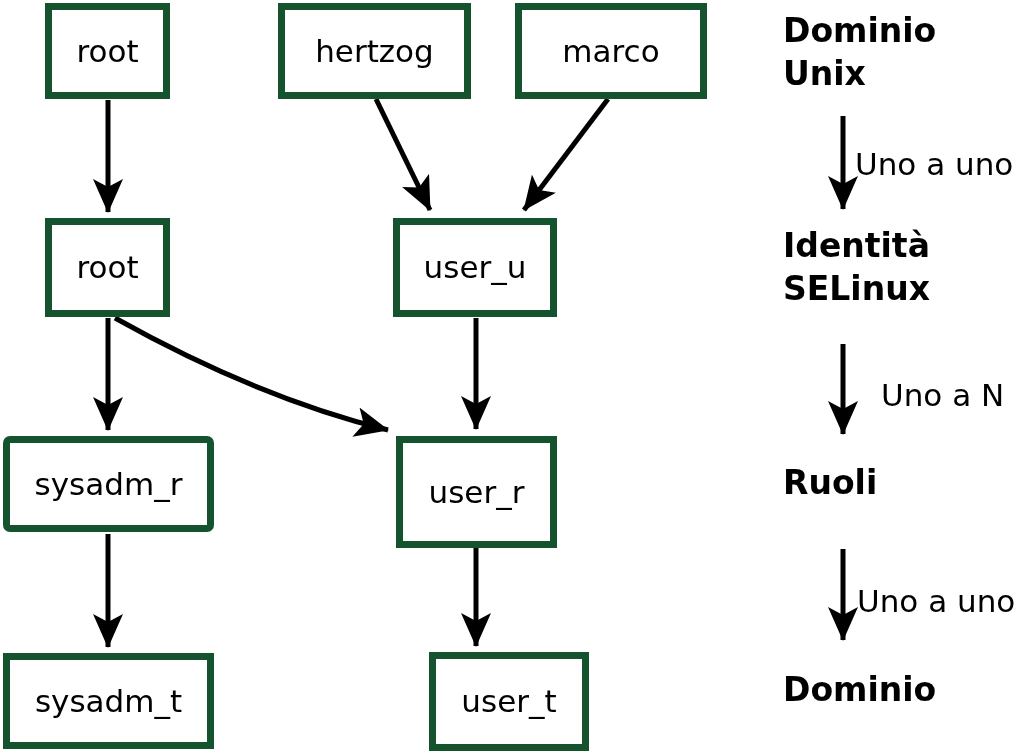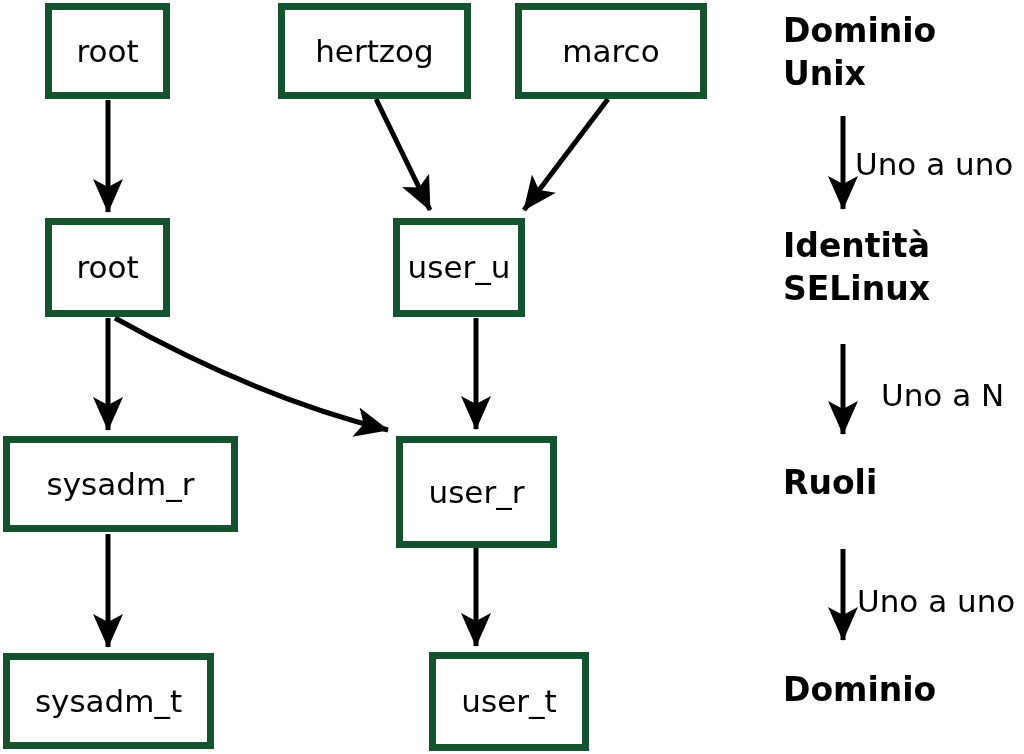--- a/index.html
+++ b/index.html
@@ -40,22 +40,22 @@
     position: absolute;
     font-size: 31px;
     line-height: 31px;
     white-space: nowrap;
   }
   
   #node-unix-root     { left: 45px;  top: 3px;   width: 125px; height: 96px; }
   #node-unix-hertzog  { left: 278px; top: 3px;   width: 193px; height: 96px; }
   #node-unix-marco    { left: 515px; top: 3px;   width: 192px; height: 96px; }
   #node-selinux-root  { left: 45px;  top: 218px; width: 125px; height: 99px; }
-  #node-selinux-user-u{ left: 393px; top: 218px; width: 132px; height: 99px; }
-  #node-role-sysadm-r { left: 3px;   top: 436px; width: 235px; height: 96px; }
+  #node-selinux-user-u{ left: 393px; top: 218px; width: 164px; height: 99px; }
+  #node-role-sysadm-r { left: 3px;   top: 436px; width: 211px; height: 96px; border-radius: 7px; }
   #node-role-user-r   { left: 396px; top: 436px; width: 161px; height: 112px; }
   #node-domain-sysadm-t { left: 3px;   top: 653px; width: 211px; height: 96px; }
   #node-domain-user-t   { left: 396px; top: 652px; width: 160px; height: 99px; margin-left: 33px; }
   
   #legend-utenti-unix     { left: 783px; top: 9px;   }
   #legend-identita-selinux{ left: 783px; top: 224px; }
   #legend-ruoli           { left: 783px; top: 461px; }
   #legend-dominio         { left: 783px; top: 668px; }
   #relation-uno-a-uno-1 { left: 855px; top: 149px; }
   #relation-uno-a-n     { left: 881px; top: 380px; }

